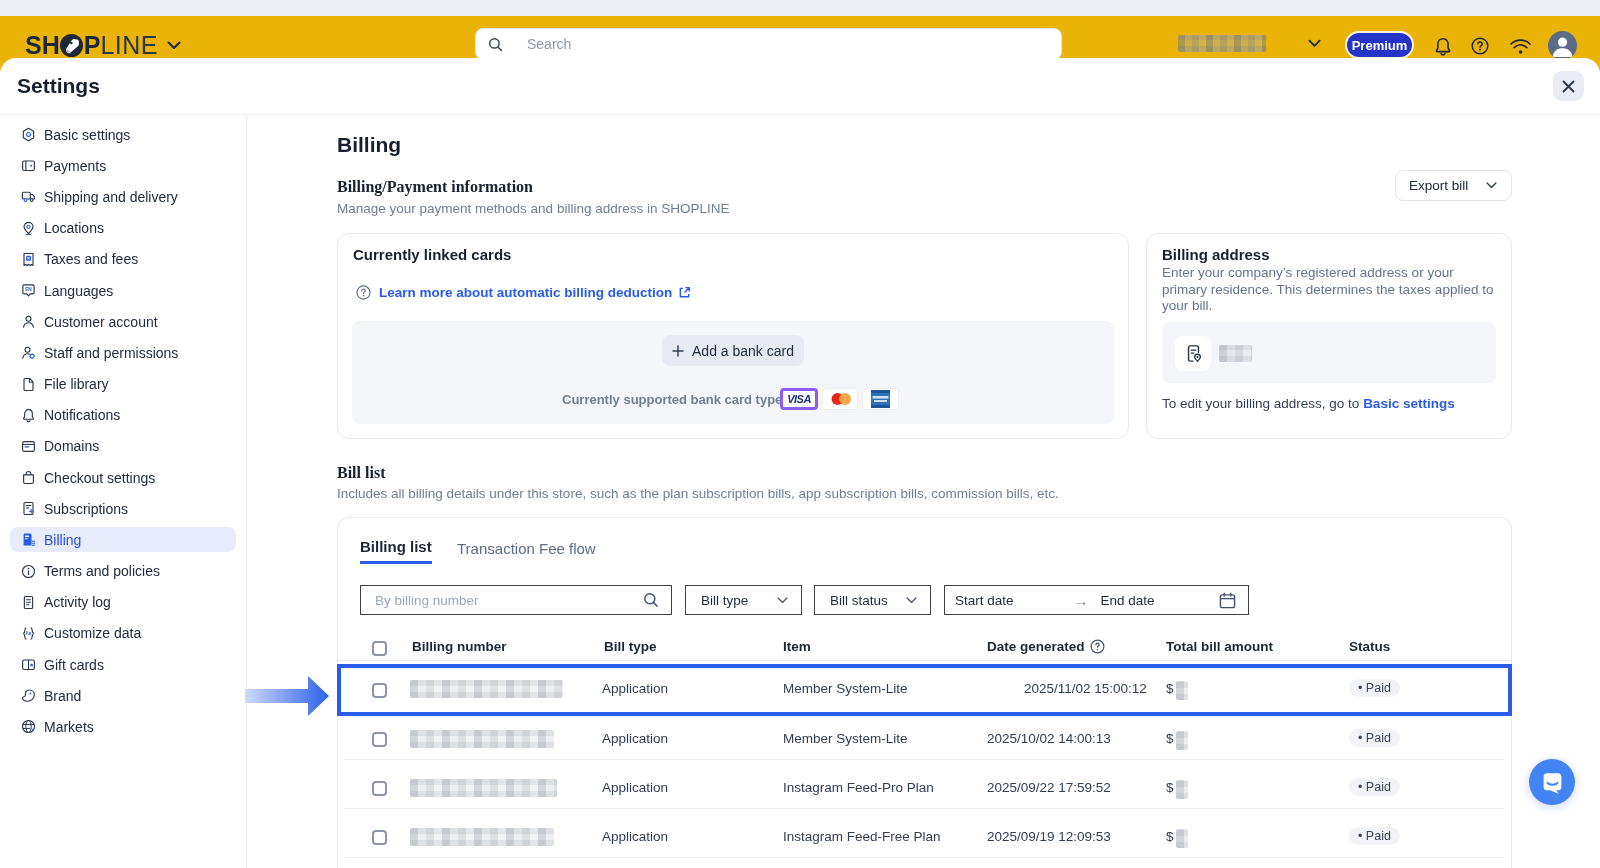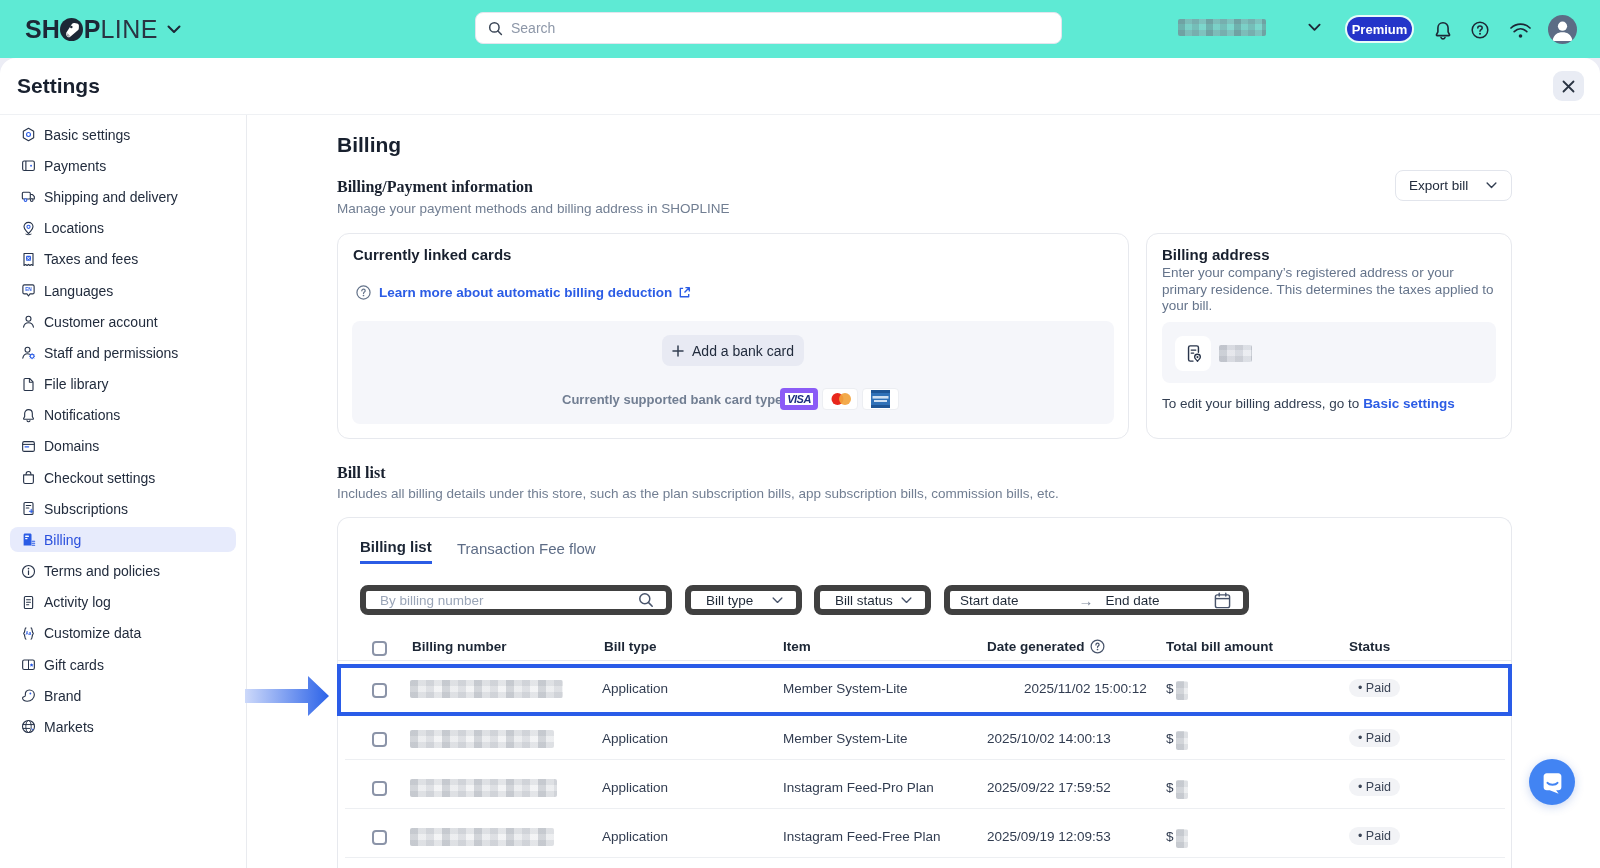--- a/index.html
+++ b/index.html
@@ -1,30 +1,30 @@
 <!DOCTYPE html>
 <html><head>
 <meta charset="utf-8">
 <style>
   * { margin:0; padding:0; box-sizing:border-box; }
   html,body { width:1600px; height:868px; overflow:hidden; background:#fff;
     font-family:"Liberation Sans", sans-serif; }
   .page { position:relative; width:1600px; height:868px; background:#ecedf5; }
 
   
-  .topbar { position:absolute; left:0; top:0; width:1600px; height:58px; background:#5eead4; }
+  .topbar { position:absolute; left:0; top:16px; width:1600px; height:58px; background:#eab308; }
   .logo { position:absolute; left:25px; top:14px; height:30px; display:flex; align-items:center; }
   .logo .shop { font-weight:800; font-size:25px; letter-spacing:0px; color:#1d2736; }
   .logo .line { font-weight:300; font-size:25px; letter-spacing:0.5px; color:#2a3443; }
   .logo-o { display:inline-block; width:23px; height:23px; vertical-align:-2.5px; margin:0 0.5px; }
   .logo-chev { margin-left:9px; }
 
   .search { position:absolute; left:475px; top:12px; width:587px; height:32px; background:#fff;
     border:1px solid #e2e5ee; border-radius:8px; display:flex; align-items:center; padding-left:12px; }
-  .search .ph { color:#8d97a8; font-size:14px; margin-left:8px; }
+  .search .ph { color:#8d97a8; font-size:14px; margin-left:24px; }
 
   .acct-blur { position:absolute; left:1178px; top:19px; width:88px; height:17px; }
   .tb-chev { position:absolute; left:1308px; top:23px; }
   .premium { position:absolute; left:1347px; top:17px; width:65px; height:24px; background:#2434c9;
     border-radius:12px; color:#fff; font-size:13px; font-weight:700; display:flex; align-items:center;
     justify-content:center; box-shadow:0 0 0 2px rgba(255,255,255,.85); }
   .tb-ic { position:absolute; top:21px; }
   .avatar { position:absolute; left:1548px; top:15px; width:29px; height:29px; border-radius:50%;
     background:#5c6c85; overflow:hidden; }
 
@@ -52,21 +52,21 @@
 
   .card { position:absolute; background:#fff; border:1px solid #e7e9ee; border-radius:12px; }
   .gray-panel { background:#f5f6fa; border-radius:8px; position:absolute; }
 
   .link { color:#2b5ce5; }
 
   
   .tab-active { font-size:15px; font-weight:700; color:#1c2635; border-bottom:3px solid #2b5ce5;
     padding-bottom:6px; }
   .tab { font-size:15px; color:#5d6c86; }
-  .finput { border:6px solid #404040; border-radius:8px; height:30px; background:#fff;
+  .finput { border:1px solid #404040; border-radius:0; height:30px; background:#fff;
     display:flex; align-items:center; font-size:13.5px; color:#1f2937; }
   .th { font-size:13.5px; font-weight:700; color:#1c2635; }
   .td { font-size:13.5px; color:#323d51; }
   .pill { background:#f2f3f6; border-radius:9px; height:18px; padding:0 9px; display:inline-flex;
     align-items:center; font-size:12.5px; color:#3a4456; }
   .cb { width:15px; height:15px; border:2px solid #8b94a8; border-radius:4px; background:#fff; box-sizing:border-box; }
 
   .mosaic { background:
       repeating-linear-gradient(90deg, rgba(130,138,150,.32) 0 8px, rgba(182,187,195,.18) 8px 16px, rgba(152,158,170,.28) 16px 24px, rgba(202,206,212,.12) 24px 32px),
       repeating-linear-gradient(0deg, rgba(162,168,178,.26) 0 6px, rgba(202,206,212,.12) 6px 12px);
@@ -262,21 +262,21 @@
         <path d="M5.5 2.5 L2.5 2.5 L2.5 11.5 L11.5 11.5 L11.5 8.5" stroke="#2b5ce5" stroke-width="1.5" fill="none" stroke-linejoin="round"></path>
         <path d="M8 1.8 L12.2 1.8 L12.2 6 M12 2 L7 7" stroke="#2b5ce5" stroke-width="1.5" fill="none" stroke-linejoin="round"></path>
       </svg>
   </div>
   <div class="gray-panel" style="left:352px;top:321px;width:762px;height:103px;"></div>
   <div style="position:absolute;left:662px;top:335px;width:142px;height:31px;background:#e8eaf3;border-radius:8px;display:flex;align-items:center;justify-content:center;font-size:14px;color:#222c3d;">
     <svg width="12" height="12" viewBox="0 0 12 12" style="margin-right:8px;">
         <path d="M6 1 L6 11 M1 6 L11 6" stroke="#333f52" stroke-width="1.5" stroke-linecap="round"></path>
       </svg>Add a bank card</div>
   <div style="position:absolute;left:562px;top:392px;font-size:13px;color:#717e92;font-weight:bold;">Currently supported bank card types</div>
-  <div style="position:absolute;left:780px;top:388px;width:38px;height:22px;background:#fff;border:5px solid #8b5cf6;border-radius:4px;display:flex;align-items:center;justify-content:center;">
+  <div style="position:absolute;left:780px;top:388px;width:38px;height:22px;background:#fff;border:3px solid #8b5cf6;border-radius:4px;display:flex;align-items:center;justify-content:center;">
       <span style="font-size:11px;font-weight:800;font-style:italic;color:#1b2f7e;letter-spacing:-0.5px;">VISA</span>
     </div>
   <div style="position:absolute;left:822px;top:388px;width:36px;height:22px;background:#fff;border:1px solid #eceef2;border-radius:4px;"><svg width="34" height="20" viewBox="0 0 34 20" style="margin:0 0 0 1px;">
         <circle cx="13.5" cy="10" r="6" fill="#e8271b"></circle>
         <circle cx="21" cy="10" r="6" fill="#f2a33c" fill-opacity="0.92"></circle>
       </svg></div>
   <div style="position:absolute;left:862px;top:388px;width:37px;height:22px;background:#fff;border:1px solid #eceef2;border-radius:4px;display:flex;align-items:center;justify-content:center;">
       <svg width="19" height="18" viewBox="0 0 19 18">
         <rect x="0" y="0" width="19" height="18" rx="1" fill="#2f71b8"></rect>
         <rect x="0" y="0" width="19" height="3" fill="#1d5596"></rect>

